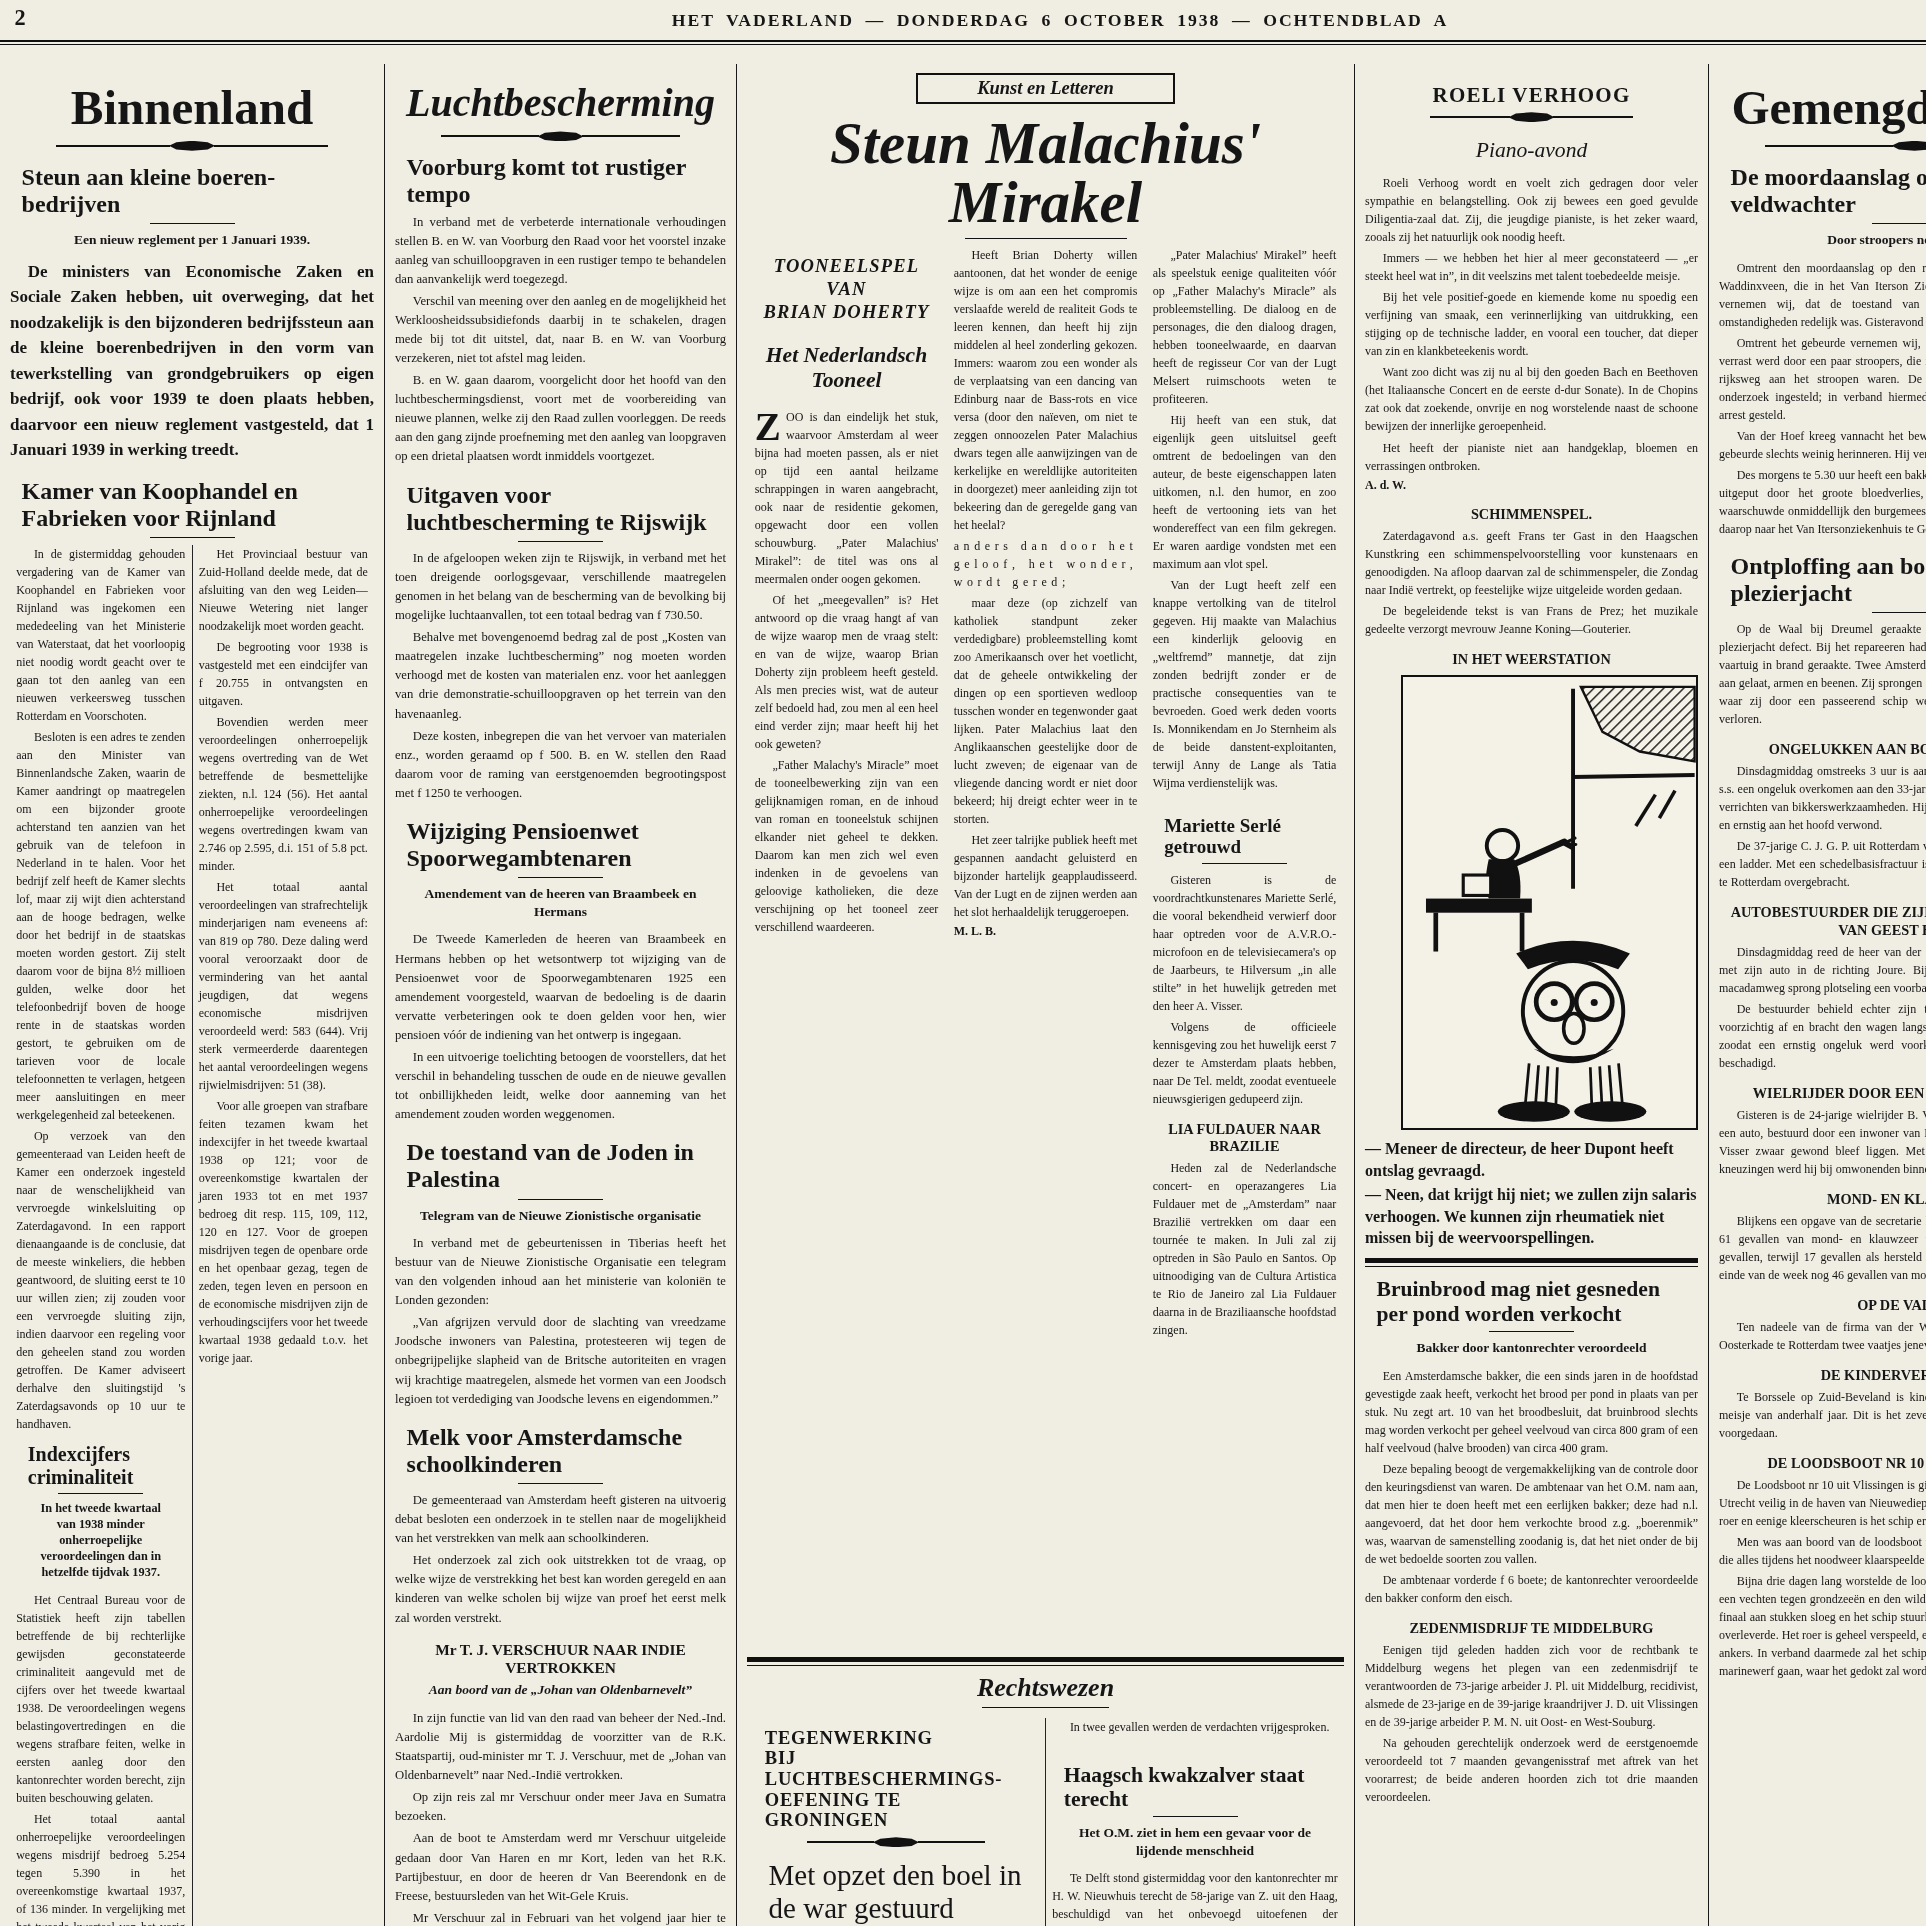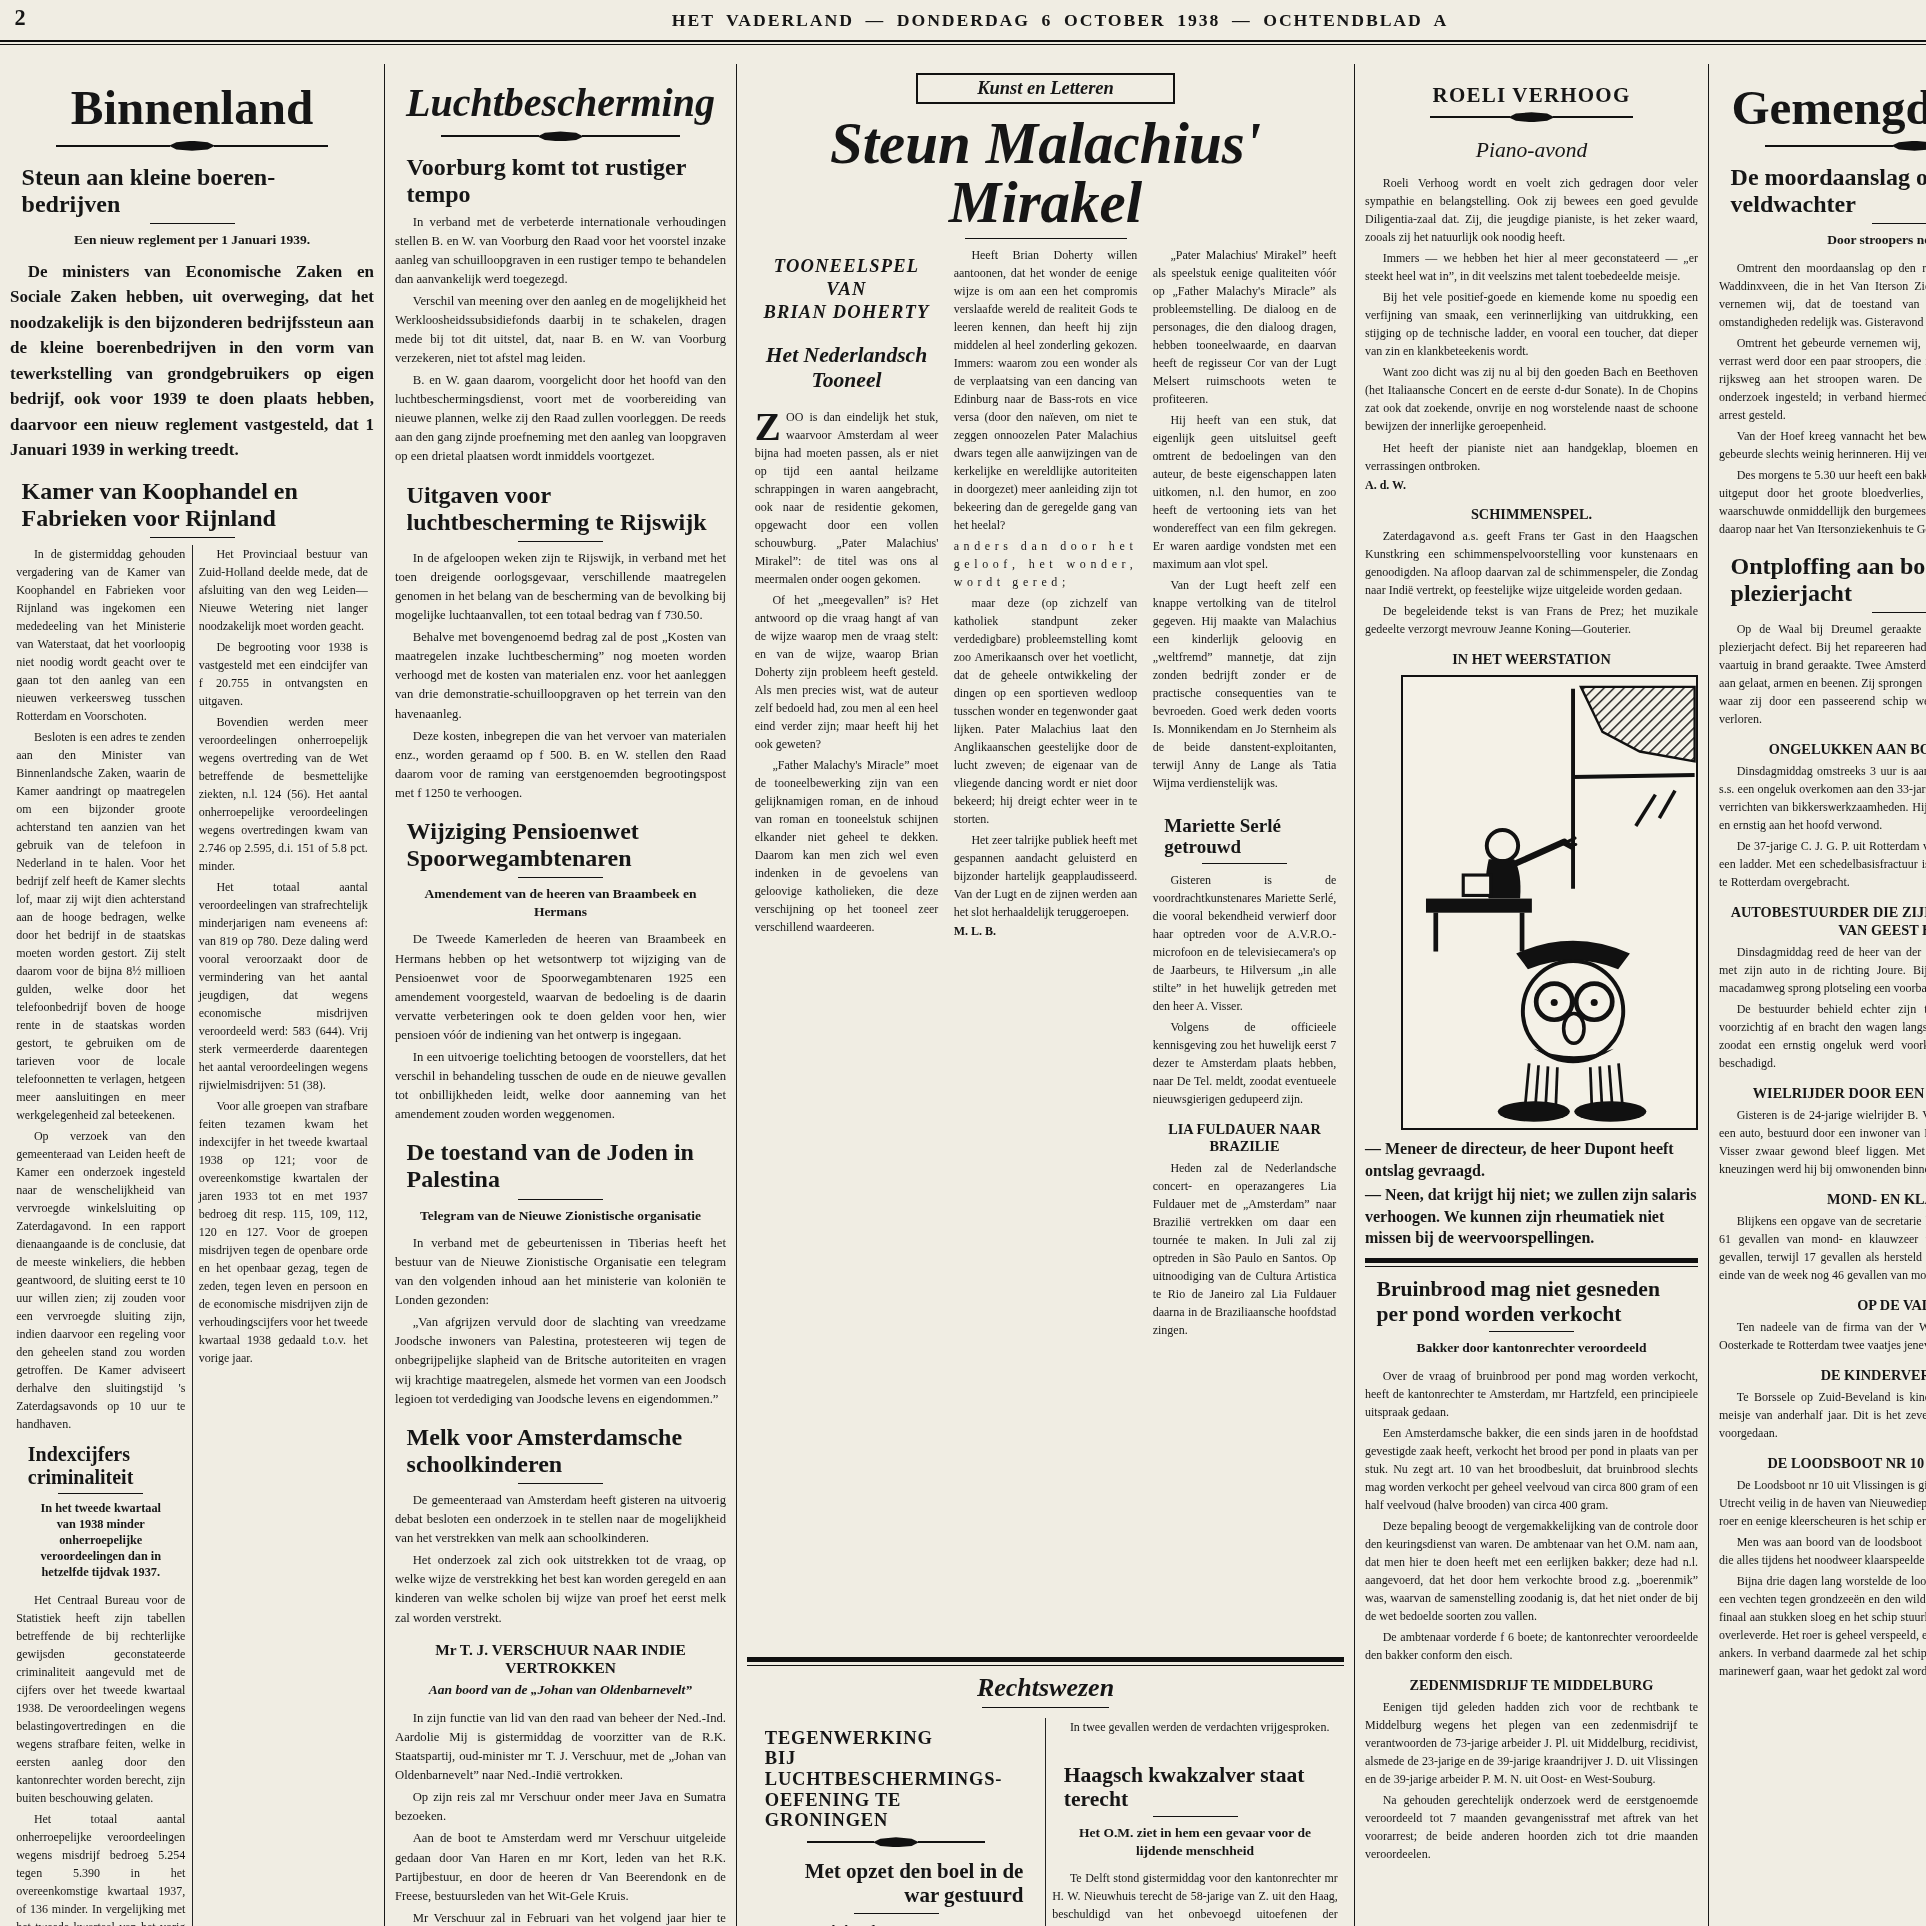--- a/index.html
+++ b/index.html
@@ -46,21 +46,21 @@
   .threecol>.sub{flex:1;padding:0 7.7px;min-width:0}
   .kicker{font-size:18.5px;font-weight:bold;font-style:italic;text-align:center;letter-spacing:1.2px;line-height:1.25;margin:9.2px 0 3.1px}
   .kicker2{font-size:21.6px;font-weight:bold;font-style:italic;text-align:center;margin:18.5px 0 15.4px}
   .dropcap{float:left;font-size:39px;line-height:.82;font-weight:bold;margin:3.1px 5.4px 0 0}
   p.nofirst{text-indent:0}
   p.sperr{letter-spacing:4.6px;text-indent:0}
   .heavyrule{border-top:5px solid #101010;border-bottom:1.9px solid #101010;height:3.5px;margin:9.2px 0 7px}
   .rw-label{font-size:26px;font-weight:bold;font-style:italic;text-align:center;margin:5.4px 0 3.1px}
   .rw-rule{width:127px;border-top:1.9px solid #111;margin:0 auto 10px}
   h2.caps3{font-size:18.5px;letter-spacing:0.8px}
-  .deck{font-size:21px;font-weight:bold;text-align:right;line-height:1.15;margin:11.6px 15.4px 3.9px}
+  .deck{font-size:29px;font-weight:normal;text-align:left;line-height:1.15;margin:11.6px 15.4px 3.9px}
   
   .rname{font-size:21px;font-weight:bold;text-align:center;letter-spacing:1.2px;margin:11.6px 0 2.3px}
   .genre{font-size:21.6px;font-weight:normal;font-style:italic;text-align:center;margin:15.4px 0 11.6px}
   .cartoon{border:2.7px solid #111;height:451px;width:88%;margin:7px 0 8.5px auto;background:#f4f1e7}
   .cartoon svg{width:100%;height:100%;display:block}
   .caption p{font-size:16px;font-weight:bold;line-height:1.35;text-align:left;text-indent:0;margin:0 0 2.3px}
 </style>
 </head>
 <body>
 
@@ -311,21 +311,20 @@
         <p>— Neen, dat krijgt hij niet; we zullen zijn salaris verhoogen. We kunnen zijn rheumatiek niet missen bij de weervoorspellingen.</p>
       </div>
     </article>
 
     <div class="heavyrule"></div>
 
     <article>
       <h2 style="font-size:21.6px">Bruinbrood mag niet gesneden per pond worden verkocht</h2>
       <div class="shortrule"></div>
       <div class="subhead">Bakker door kantonrechter veroordeeld</div>
-      <p class="b">Over de vraag of bruinbrood per pond mag worden verkocht, heeft de kantonrechter te Amsterdam, mr Hartzfeld, een principieele uitspraak gedaan.</p>
       <p class="b">Een Amsterdamsche bakker, die een sinds jaren in de hoofdstad gevestigde zaak heeft, verkocht het brood per pond in plaats van per stuk. Nu zegt art. 10 van het broodbesluit, dat bruinbrood slechts mag worden verkocht per geheel veelvoud van circa 800 gram of een half veelvoud (halve brooden) van circa 400 gram.</p>
       <p class="b">Deze bepaling beoogt de vergemakkelijking van de controle door den keuringsdienst van waren. De ambtenaar van het O.M. nam aan, dat men hier te doen heeft met een eerlijken bakker; deze had n.l. aangevoerd, dat het door hem verkochte brood z.g. „boerenmik” was, waarvan de samenstelling zoodanig is, dat het niet onder de bij de wet bedoelde soorten zou vallen.</p>
       <p class="b">De ambtenaar vorderde f 6 boete; de kantonrechter veroordeelde den bakker conform den eisch.</p>
     </article>
 
     <article>
       <h3>ZEDENMISDRIJF TE MIDDELBURG</h3>
       <p class="b">Eenigen tijd geleden hadden zich voor de rechtbank te Middelburg wegens het plegen van een zedenmisdrijf te verantwoorden de 73-jarige arbeider J. Pl. uit Middelburg, recidivist, alsmede de 23-jarige en de 39-jarige kraandrijver J. D. uit Vlissingen en de 39-jarige arbeider P. M. N. uit Oost- en West-Souburg.</p>
       <p class="b">Na gehouden gerechtelijk onderzoek werd de eerstgenoemde veroordeeld tot 7 maanden gevangenisstraf met aftrek van het voorarrest; de beide anderen hoorden zich tot drie maanden veroordeelen.</p>
     </article>

